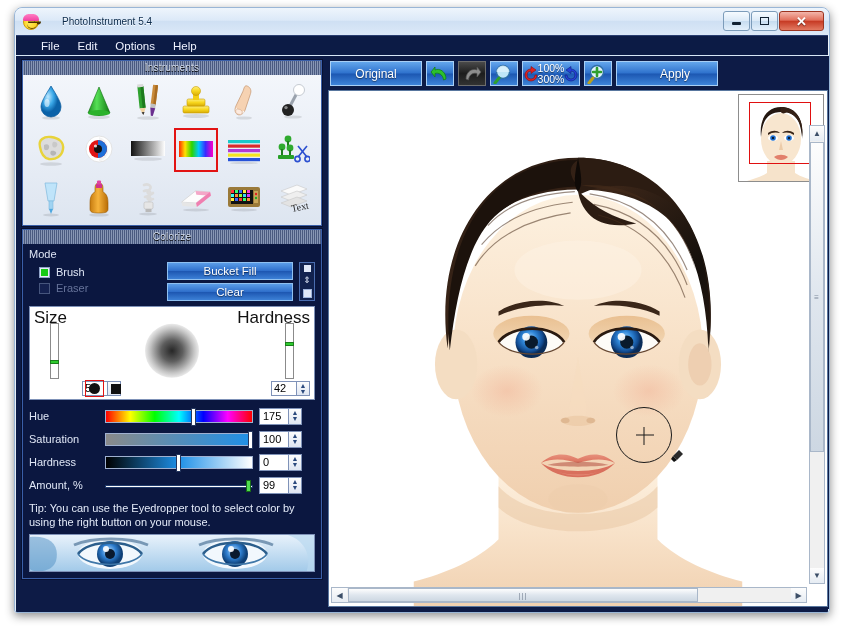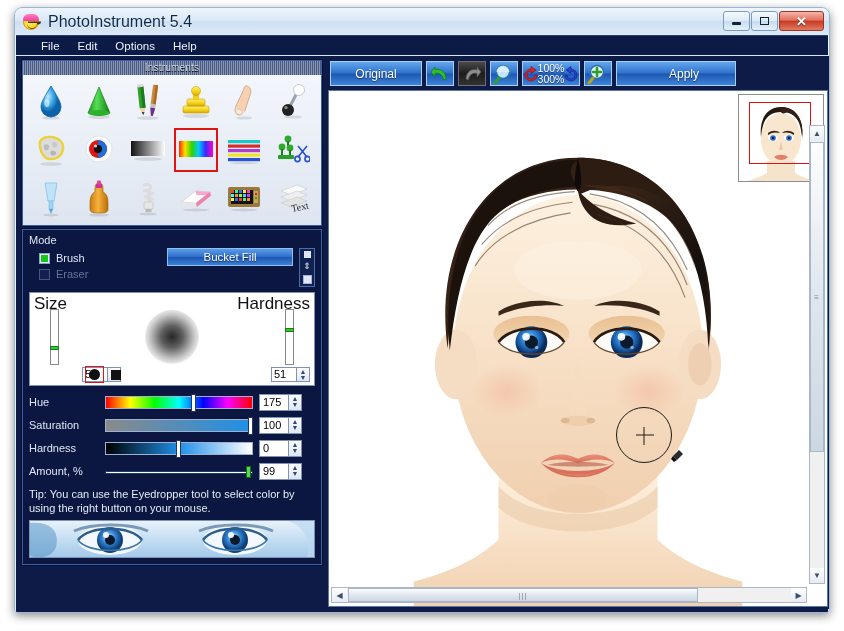--- a/index.html
+++ b/index.html
@@ -50,21 +50,21 @@
     background: linear-gradient(to bottom, #ff7ec4, #f23fa0);
   }
   #app-icon::after {
     content: ""; position: absolute; left: 3px; top: 8px;
     width: 10px; height: 5px;
     border-bottom: 1.5px solid #6b4a00;
     border-radius: 0 0 6px 6px;
     box-shadow: -0.5px -3px 0 -1.5px #4a3400, 5.5px -3px 0 -1.5px #4a3400;
   }
   #title-text {
-    margin-left: 9px; font-size: 16px; color: #0b2a4a;
+    margin-left: 23px; font-size: 10px; color: #0b2a4a;
     text-shadow: 0 1px 0 rgba(255,255,255,0.9);
     white-space: nowrap;
   }
   #win-buttons {
     position: absolute; right: 5px; top: 3px;
     display: flex; gap: 1px; height: 20px;
   }
   .win-btn {
     width: 27px; height: 20px;
     border: 1px solid #7c9cba;
@@ -273,21 +273,21 @@
   .tb-btn {
     height: 25px;
     background: linear-gradient(to bottom, #63a6ec 0%, #2f72cd 48%, #1c57b2 52%, #3e84d9 100%);
     border: 1px solid #a8cff5;
     color:#fff; font-size:12px;
     display:flex;align-items:center;justify-content:center;
     text-shadow:0 1px 1px rgba(0,0,0,0.5);
     cursor: default;
   }
   #btn-original { width: 92px; margin-left:2px; }
-  #btn-apply { width: 120px; padding-left: 16px; }
+  #btn-apply { width: 102px; padding-left: 16px; }
   .tb-icon {
     width: 28px; height:25px;
     background: linear-gradient(to bottom, #63a6ec 0%, #2f72cd 48%, #1c57b2 52%, #3e84d9 100%);
     border:1px solid #a8cff5;
     display:flex;align-items:center;justify-content:center;
   }
   .tb-icon.dark {
     background: linear-gradient(to bottom,#4a4a4a 0%, #1d1d1d 50%, #323232 100%);
     border-color:#6d6d6d;
   }
@@ -631,38 +631,40 @@
                 <path d="M6 22 L22 16 L32 20 L16 26 Z" fill="#e3e3e3" stroke="#c8c8c8" stroke-width=".6"></path>
               </g>
               <text x="17" y="31" font-family="Liberation Serif, serif" font-size="10" fill="#2b2b2b" transform="rotate(-12 17 31)">Text</text>
             </svg>
           </div>
 
         </div>
       </div>
 
       <div class="panel-box">
+        <div class="panel-header">Colorize</div>
         <div id="colorize-body">
 
           <div class="lbl">Mode</div>
 
           <div id="mode-row">
             <div id="mode-col">
               <div class="radio-row">
                 <div class="chk on"></div>
                 <span class="lbl">Brush</span>
               </div>
               <div class="radio-row">
                 <div class="chk off"></div>
                 <span class="lbl dim">Eraser</span>
               </div>
             </div>
 
             <div id="btn-col">
               <div class="blue-btn">Bucket Fill</div>
+              <div class="blue-btn">Clear</div>
             </div>
 
             <div id="mode-extra">
               <div class="me-sq"></div>
               <div class="me-arrow">⇕</div>
               <div class="me-sq big"></div>
             </div>
           </div>
 
           <div id="brush-area">
@@ -689,21 +691,21 @@
             <div id="shape-btns">
               <div class="shape-btn sel">
                 <div class="sh-circle"></div>
               </div>
               <div class="shape-btn">
                 <div class="sh-square"></div>
               </div>
             </div>
 
             <div class="spin" id="spin-hard">
-              <div class="numbox">51</div>
+              <div class="numbox">42</div>
               <div class="spin-btns">
                     <span>▲</span>
                     <span>▼</span>
                   </div>
             </div>
           </div>
 
           <div id="hsl">
 
             <div class="hsl-row">

